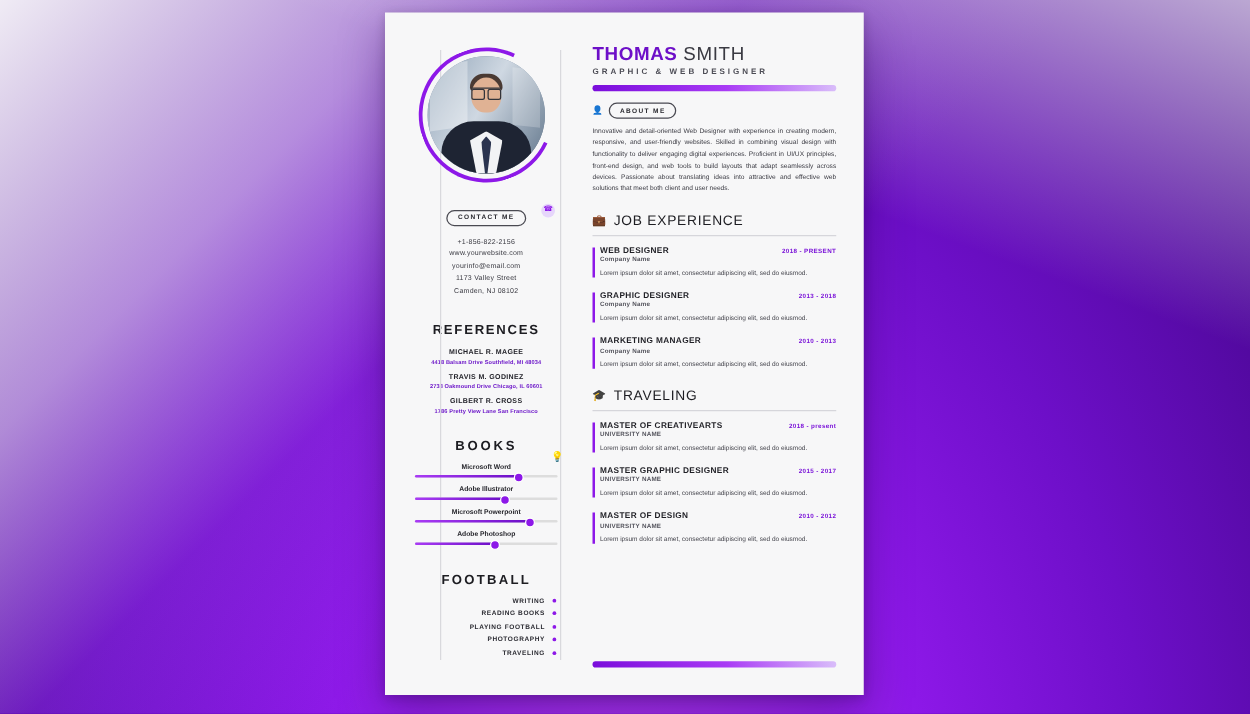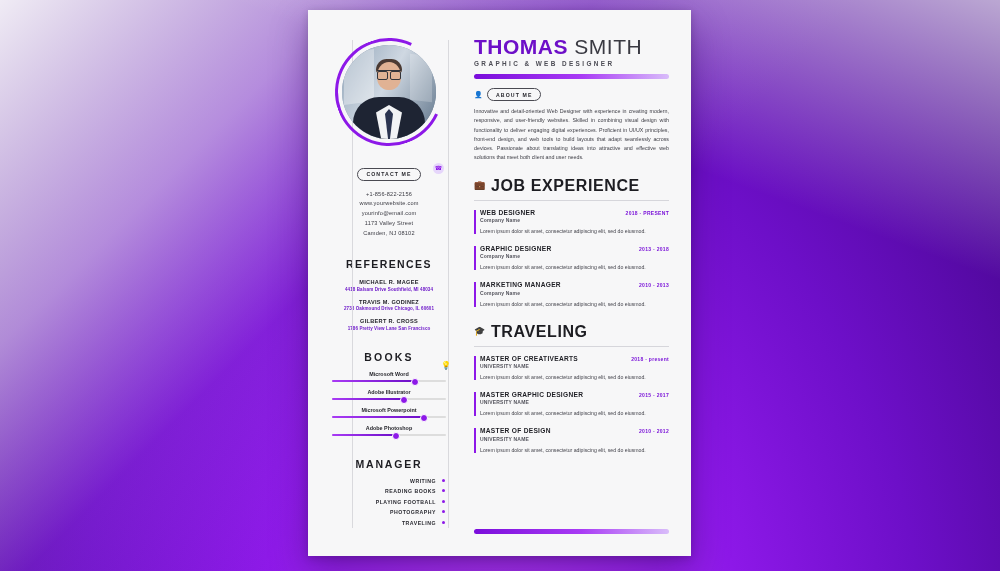--- a/index.html
+++ b/index.html
@@ -106,34 +106,34 @@
     position:absolute;right:10px;margin-top:-2px;width:9px;height:9px;color:#8d18e8;font-size:8px;
   }
 
   
   .hob-list{margin-top:8px;text-align:right;padding-right:14px;}
   .hob{font-size:5.2px;font-weight:bold;color:#2a2a31;letter-spacing:.5px;margin-bottom:4.5px;position:relative;}
   .hob .dot{position:absolute;right:-9px;top:1px;width:3px;height:3px;border-radius:50%;background:#8d18e8;}
 
   
   .right-col{flex:1;box-sizing:border-box;padding:26px 22px 0 14px;position:relative;}
-  .name-line{font-size:21px;letter-spacing:.5px;line-height:1;}
+  .name-line{font-size:15px;letter-spacing:.5px;line-height:1;}
   .name-first{font-weight:bold;color:#6d0fc8;}
   .name-last{font-weight:normal;color:#3a3a42;}
   .role{font-size:6.4px;letter-spacing:2.4px;color:#4c4c55;margin-top:3px;font-weight:bold;}
   .grad-bar{height:5px;border-radius:3px;margin-top:7px;background:linear-gradient(90deg,#7a0ddb 0%,#a93bf5 55%,#d9bdfa 100%);}
   .grad-bar.bottom{margin-top:0;}
 
   .about-pill-row{margin-top:9px;display:flex;align-items:center;gap:5px;}
   .tiny-icon{width:8px;height:8px;color:#8d18e8;font-size:7px;line-height:8px;}
   .about-text{font-size:5.3px;line-height:1.75;color:#3c3c44;margin-top:6px;text-align:justify;}
 
   .sec-head{display:flex;align-items:center;gap:6px;margin-top:14px;}
   .sec-head .ic{width:11px;height:11px;color:#8d18e8;font-size:9px;line-height:11px;text-align:center;}
-  .sec-head h2{margin:0;font-size:16px;letter-spacing:.6px;color:#1d1d22;font-weight:bold;}
+  .sec-head h2{margin:0;font-size:11px;letter-spacing:.6px;color:#1d1d22;font-weight:normal;}
   .sec-underline{height:1px;background:#d6d6db;margin:5px 0 8px 0;}
 
   .entry{margin-bottom:9px;position:relative;padding-left:6px;}
   .entry:before{content:"";position:absolute;left:0;top:1px;bottom:2px;width:1.5px;background:#8d18e8;}
   .entry-top{display:flex;align-items:baseline;justify-content:space-between;}
   .entry-title{font-size:6.6px;font-weight:bold;color:#1e1e24;letter-spacing:.3px;}
   .entry-date{font-size:5px;font-weight:bold;color:#7a12d8;letter-spacing:.3px;}
   .entry-sub{font-size:5px;font-weight:bold;color:#55555e;margin-top:1.5px;letter-spacing:.2px;}
   .entry-desc{font-size:5.2px;line-height:1.7;color:#45454d;margin-top:4px;}
 
@@ -221,21 +221,21 @@
         </div>
         <div class="skill">
           <div class="skill-name">Adobe Photoshop</div>
           <div class="bar">
               <i style="width:55%"></i>
               <b style="left:55%"></b>
             </div>
         </div>
       </div>
 
-      <div class="sec-title" style="margin-top:22px;letter-spacing:1.8px">MANAGER</div>
+      <div class="sec-title" style="margin-top:22px;letter-spacing:1.8px">FOOTBALL</div>
       <div class="hob-list">
         <div class="hob"><span>WRITING</span><span class="dot"></span></div>
         <div class="hob"><span>READING BOOKS</span><span class="dot"></span></div>
         <div class="hob"><span>PLAYING FOOTBALL</span><span class="dot"></span></div>
         <div class="hob"><span>PHOTOGRAPHY</span><span class="dot"></span></div>
         <div class="hob"><span>TRAVELING</span><span class="dot"></span></div>
       </div>
     </div>
 
     <div class="right-col">

